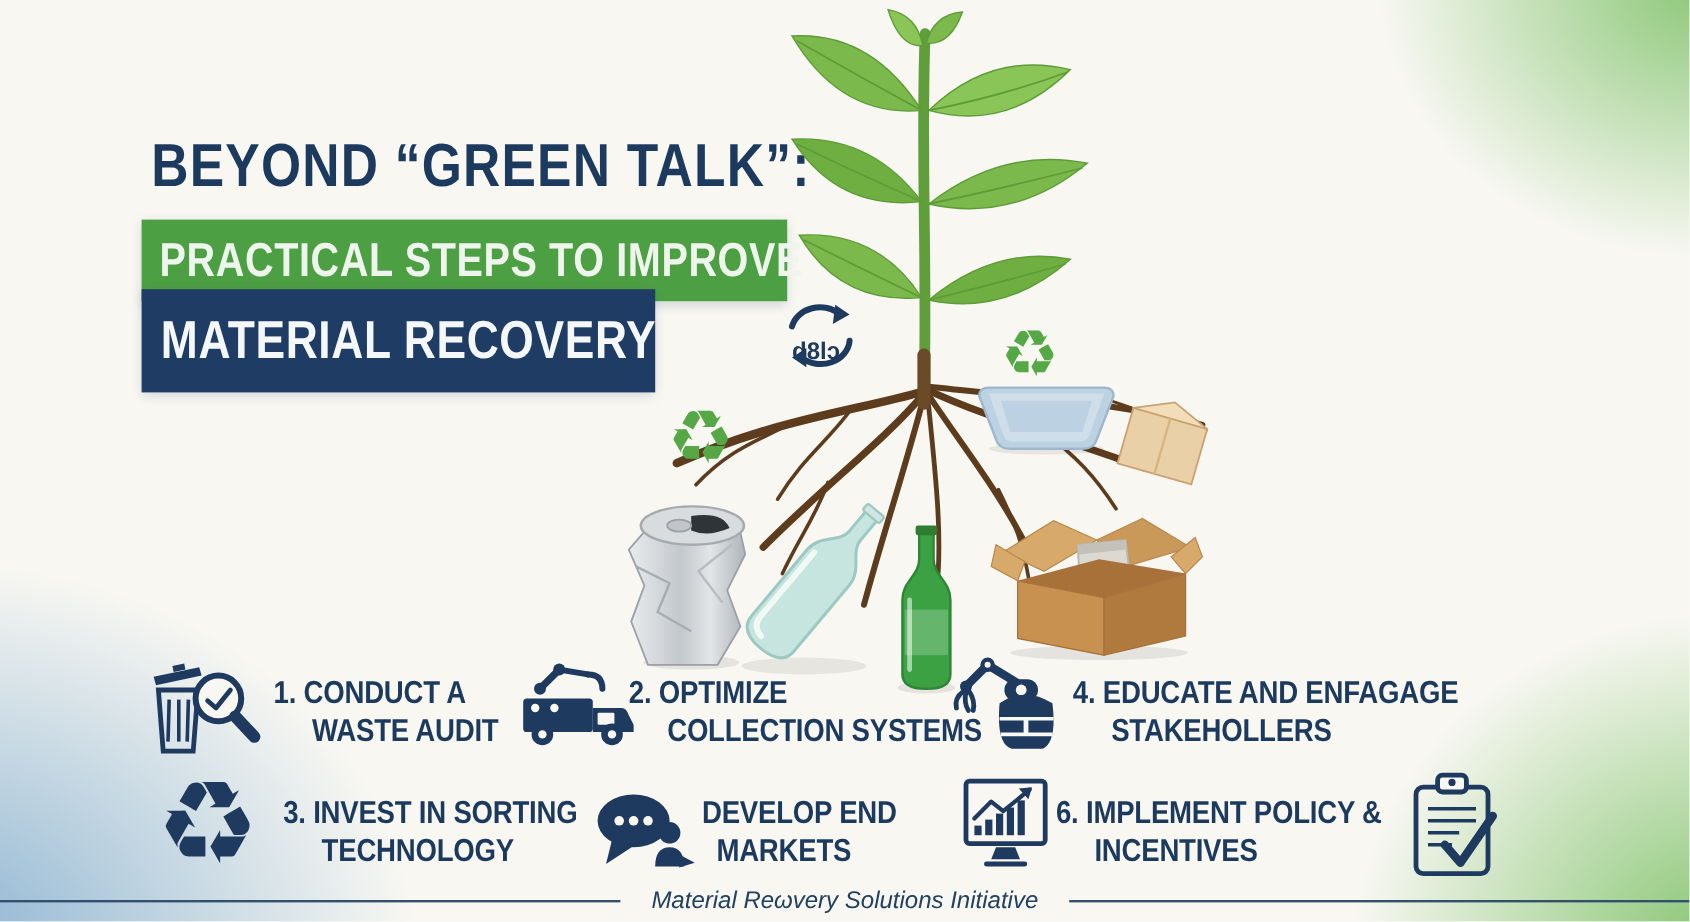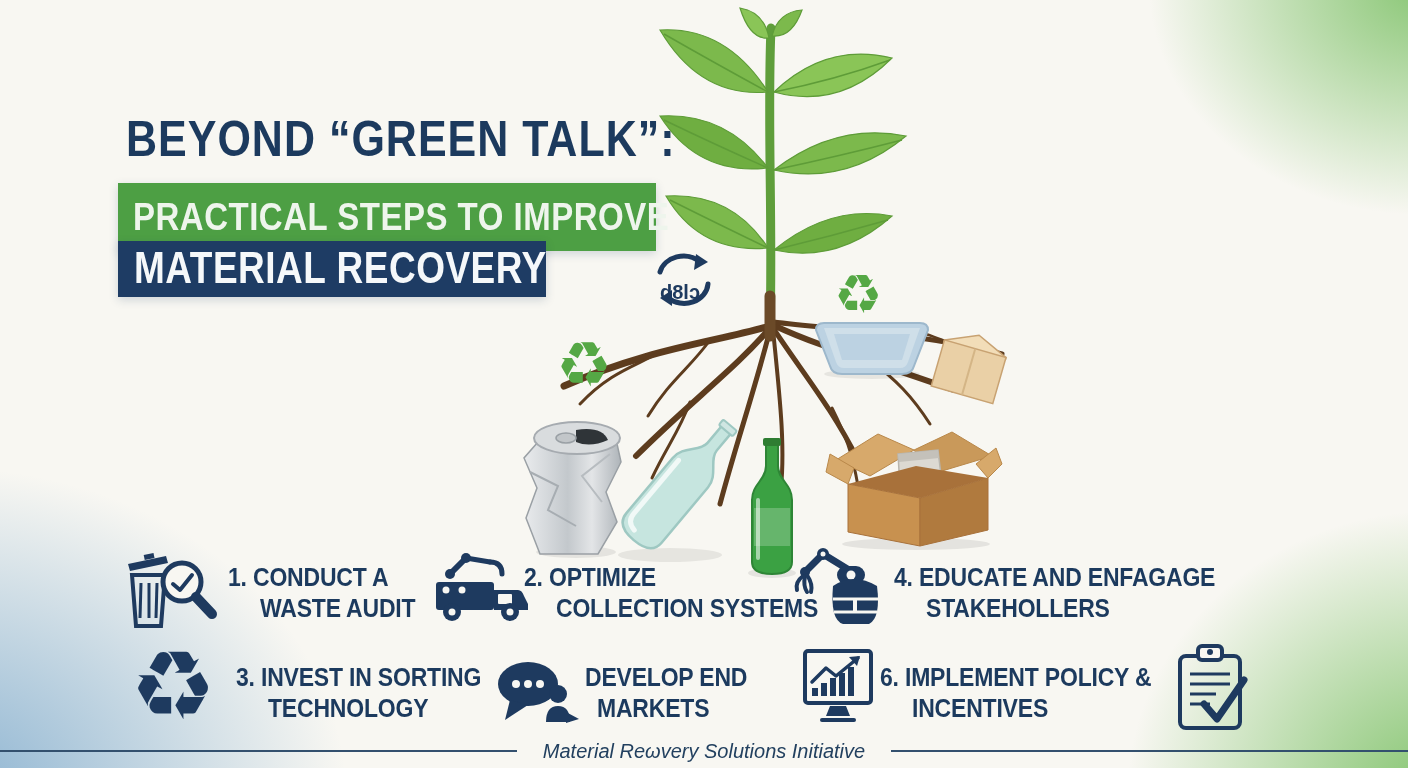--- a/index.html
+++ b/index.html
@@ -17,21 +17,21 @@
   .title-line1{
     left:126px; top:110px; font-size:43px; font-weight:700; letter-spacing:1px;
     color:#1c3a5e; white-space:nowrap; transform:scaleY(1.18); transform-origin:top left;
   }
   .banner{display:flex; align-items:center; box-shadow:0 3px 9px rgba(30,60,100,.18);}
   .banner-green{left:118px; top:183px; width:538px; height:68px; background:#4d9f44; z-index:1;}
   .banner-green .t{
     padding-left:15px; font-size:33px; font-weight:700; color:#eef5ec; white-space:nowrap;
     transform:scaleY(1.2); letter-spacing:.5px;
   }
-  .banner-navy{left:118px; top:241px; width:428px; height:56px; background:#1e3c64; z-index:2;}
+  .banner-navy{left:118px; top:241px; width:428px; height:86px; background:#1e3c64; z-index:2;}
   .banner-navy .t{
     padding-left:16px; font-size:37px; font-weight:700; color:#f5f8fa; white-space:nowrap;
     transform:scaleY(1.2); letter-spacing:.5px;
   }
   
   .recycle-glyph{color:#55a845; line-height:1; font-family:"DejaVu Sans", sans-serif;}
   
   .step-label{
     color:#1c3a5e; font-weight:700; font-size:23px; line-height:27px;
     letter-spacing:-.2px; white-space:nowrap; transform:scaleY(1.15); transform-origin:top left;

